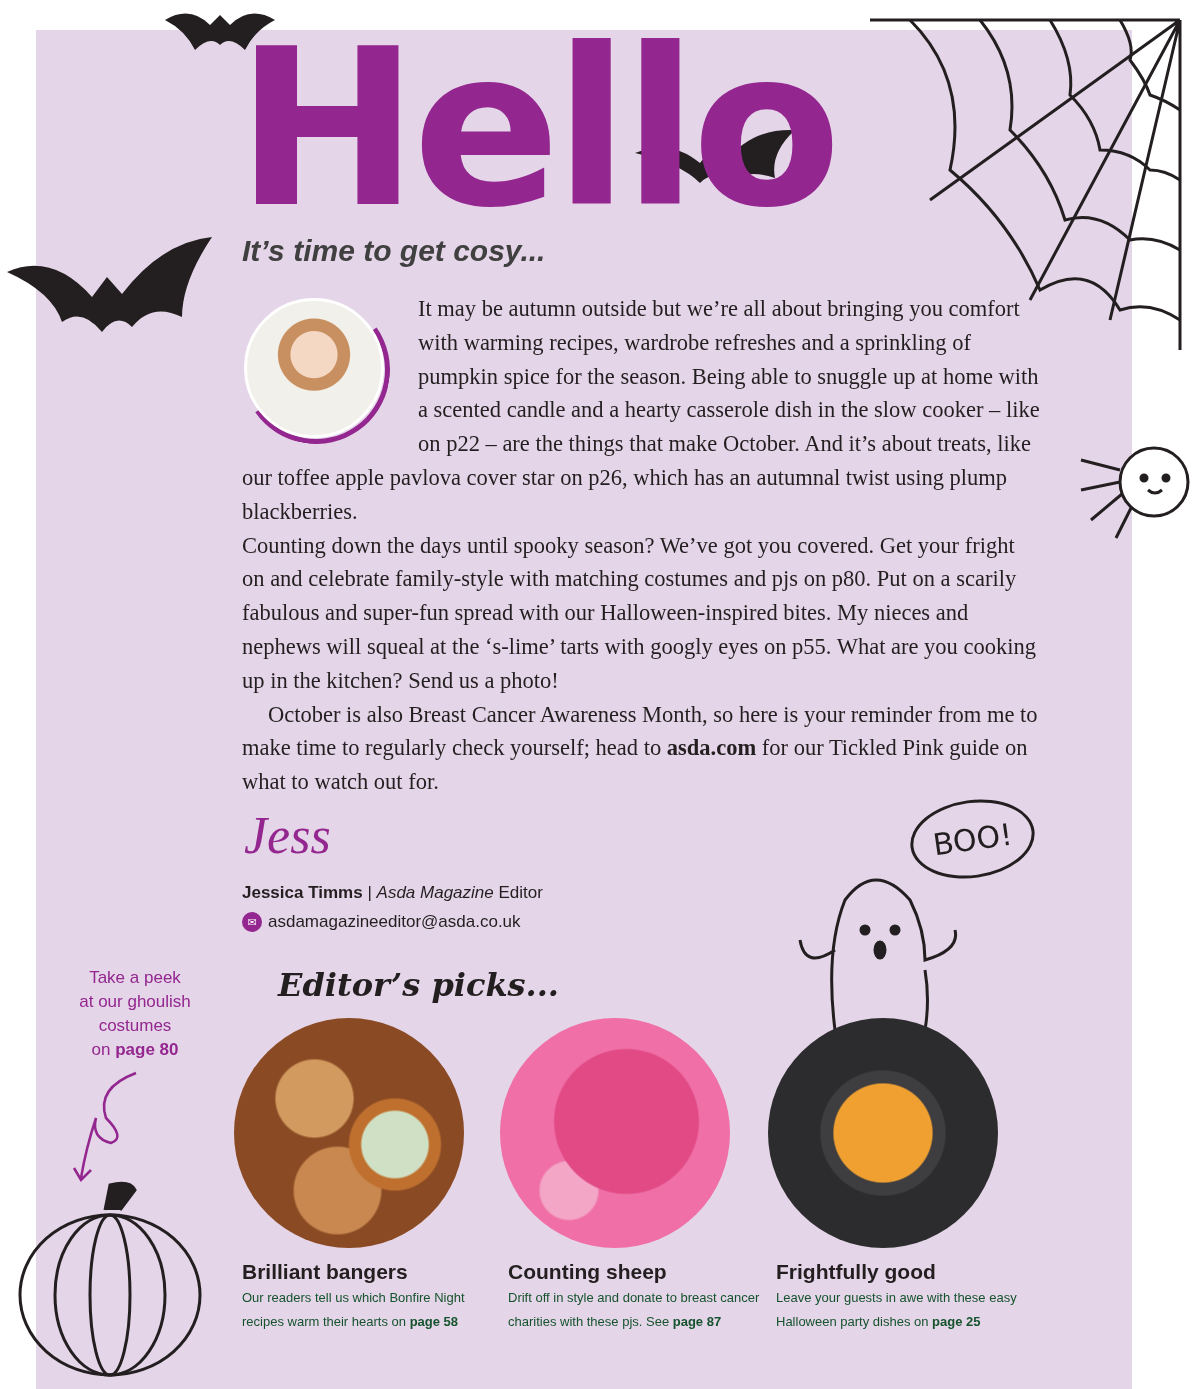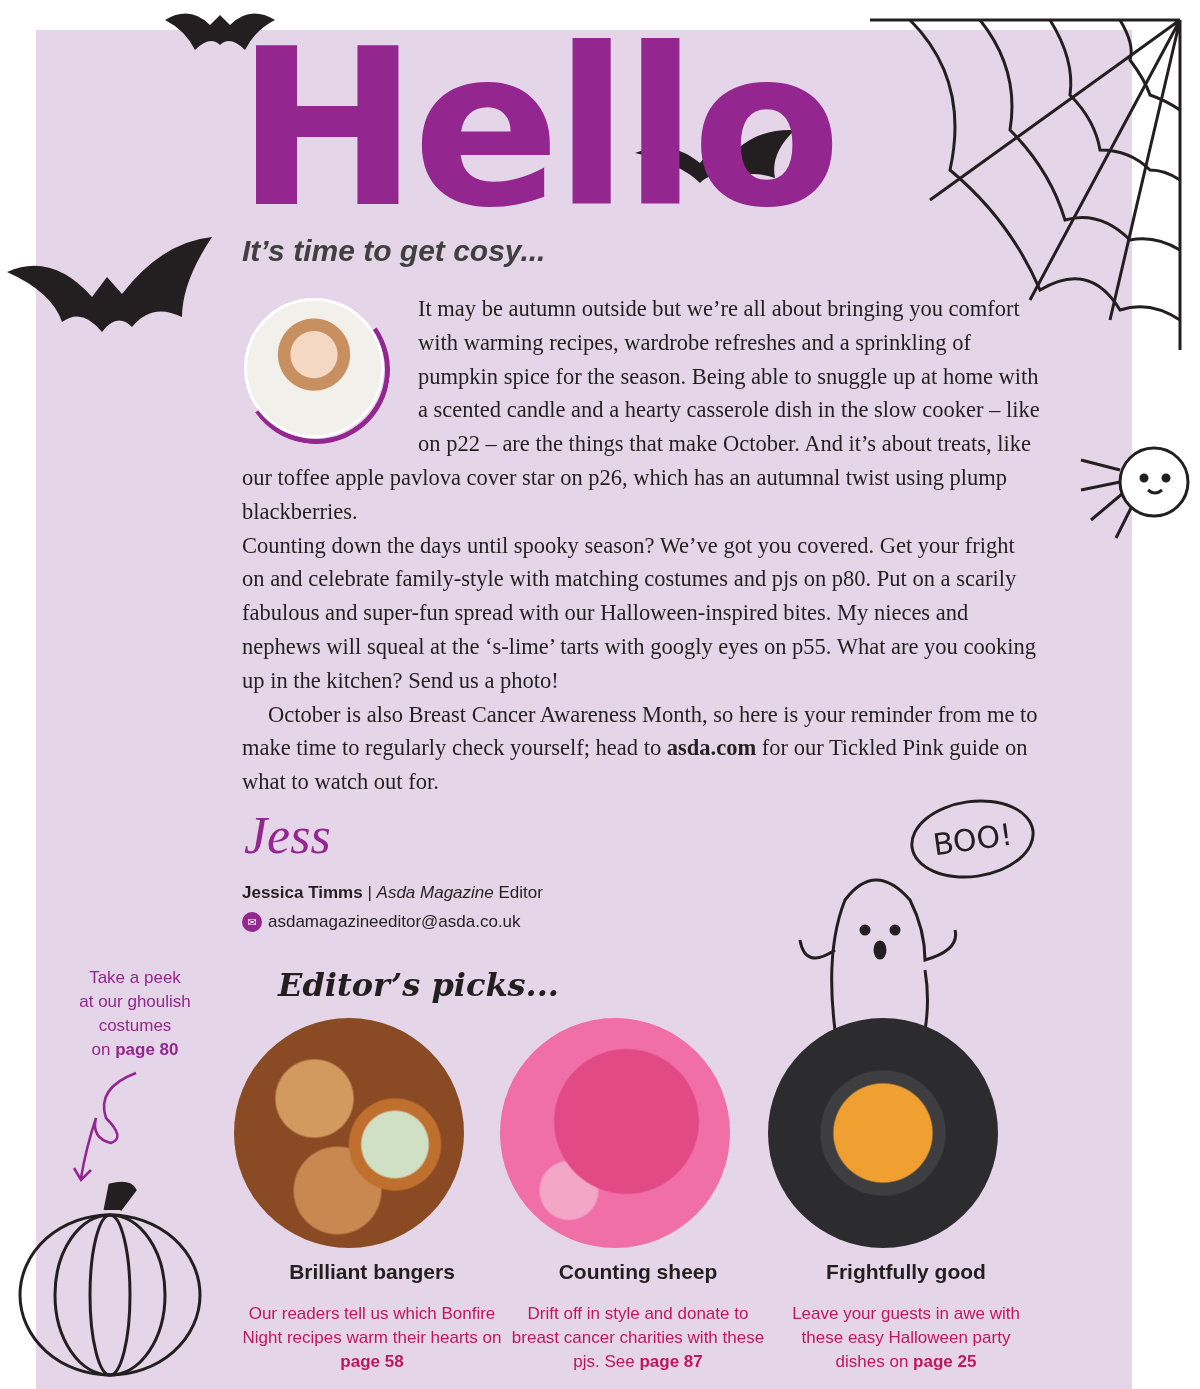--- a/index.html
+++ b/index.html
@@ -15,24 +15,24 @@
   .photo { position: absolute; left: 244px; top: 298px; width: 140px; height: 140px; border-radius: 50%; background: radial-gradient(circle at 50% 40%, #f4d8c4 0 22%, #c89060 23% 34%, #f2f0ea 35% 100%); border: 3px solid #fff; }
   .photo-ring { position: absolute; left: 242px; top: 296px; width: 148px; height: 148px; border-radius: 50%; border: 5px solid transparent; border-bottom-color: #93278f; border-right-color: #93278f; transform: rotate(10deg); }
   .sig { position: absolute; left: 244px; top: 806px; font-family: Liberation Serif, serif; font-style: italic; font-size: 52px; color: #93278f; }
   .byline { position: absolute; left: 242px; top: 883px; font-size: 17px; color: #231f20; }
   .byline b { font-weight: bold; }
   .email { position: absolute; left: 242px; top: 912px; font-size: 17px; color: #231f20; display: flex; align-items: center; gap: 6px; }
   .mail-icon { width: 20px; height: 20px; border-radius: 50%; background: #93278f; display: inline-flex; align-items: center; justify-content: center; color: #fff; font-size: 11px; }
   .picks-head { position: absolute; left: 242px; top: 966px; font-family: "DejaVu Serif", serif; font-style: italic; font-weight: bold; font-size: 32px; color: #231f20; margin-left: 36px; }
   .peek { position: absolute; left: 60px; top: 966px; width: 150px; text-align: center; font-size: 17px; line-height: 24px; color: #93278f; }
   .peek b { font-weight: bold; }
-  .pick { position: absolute; top: 1018px; width: 260px; text-align: center; }
+  .pick { position: absolute; top: 1018px; width: 260px; }
   .pick .img { width: 230px; height: 230px; border-radius: 50%; margin-left: -8px; }
   .pick .title { margin-top: 12px; font-weight: bold; font-size: 21px; color: #231f20; }
-  .pick .desc { font-size: 17px; line-height: 24px; color: #be185d; margin-top: 18px; }
+  .pick .desc { font-size: 13px; line-height: 24px; color: #14532d; margin-top: 2px; }
   .pick .desc b { font-weight: bold; }
   .img1 { background: radial-gradient(circle at 70% 55%, #cfe0c4 0 16%, #c0702e 17% 22%, transparent 23%), radial-gradient(circle at 35% 35%, #d29a5e 0 18%, transparent 19%), radial-gradient(circle at 45% 75%, #c98850 0 20%, transparent 21%), #8a4a24; }
   .img2 { background: radial-gradient(circle at 55% 45%, #e24a86 0 40%, transparent 41%), radial-gradient(circle at 30% 75%, #f3a6c6 0 12%, transparent 13%), #ef6fa6; }
   .img3 { background: radial-gradient(circle at 50% 50%, #f0a030 0 30%, #3e3e40 31% 38%, #2c2c2e 39% 100%); }
   .deco { position: absolute; }
 </style>
 </head>
 <body>
 
 <div class="panel"></div>

